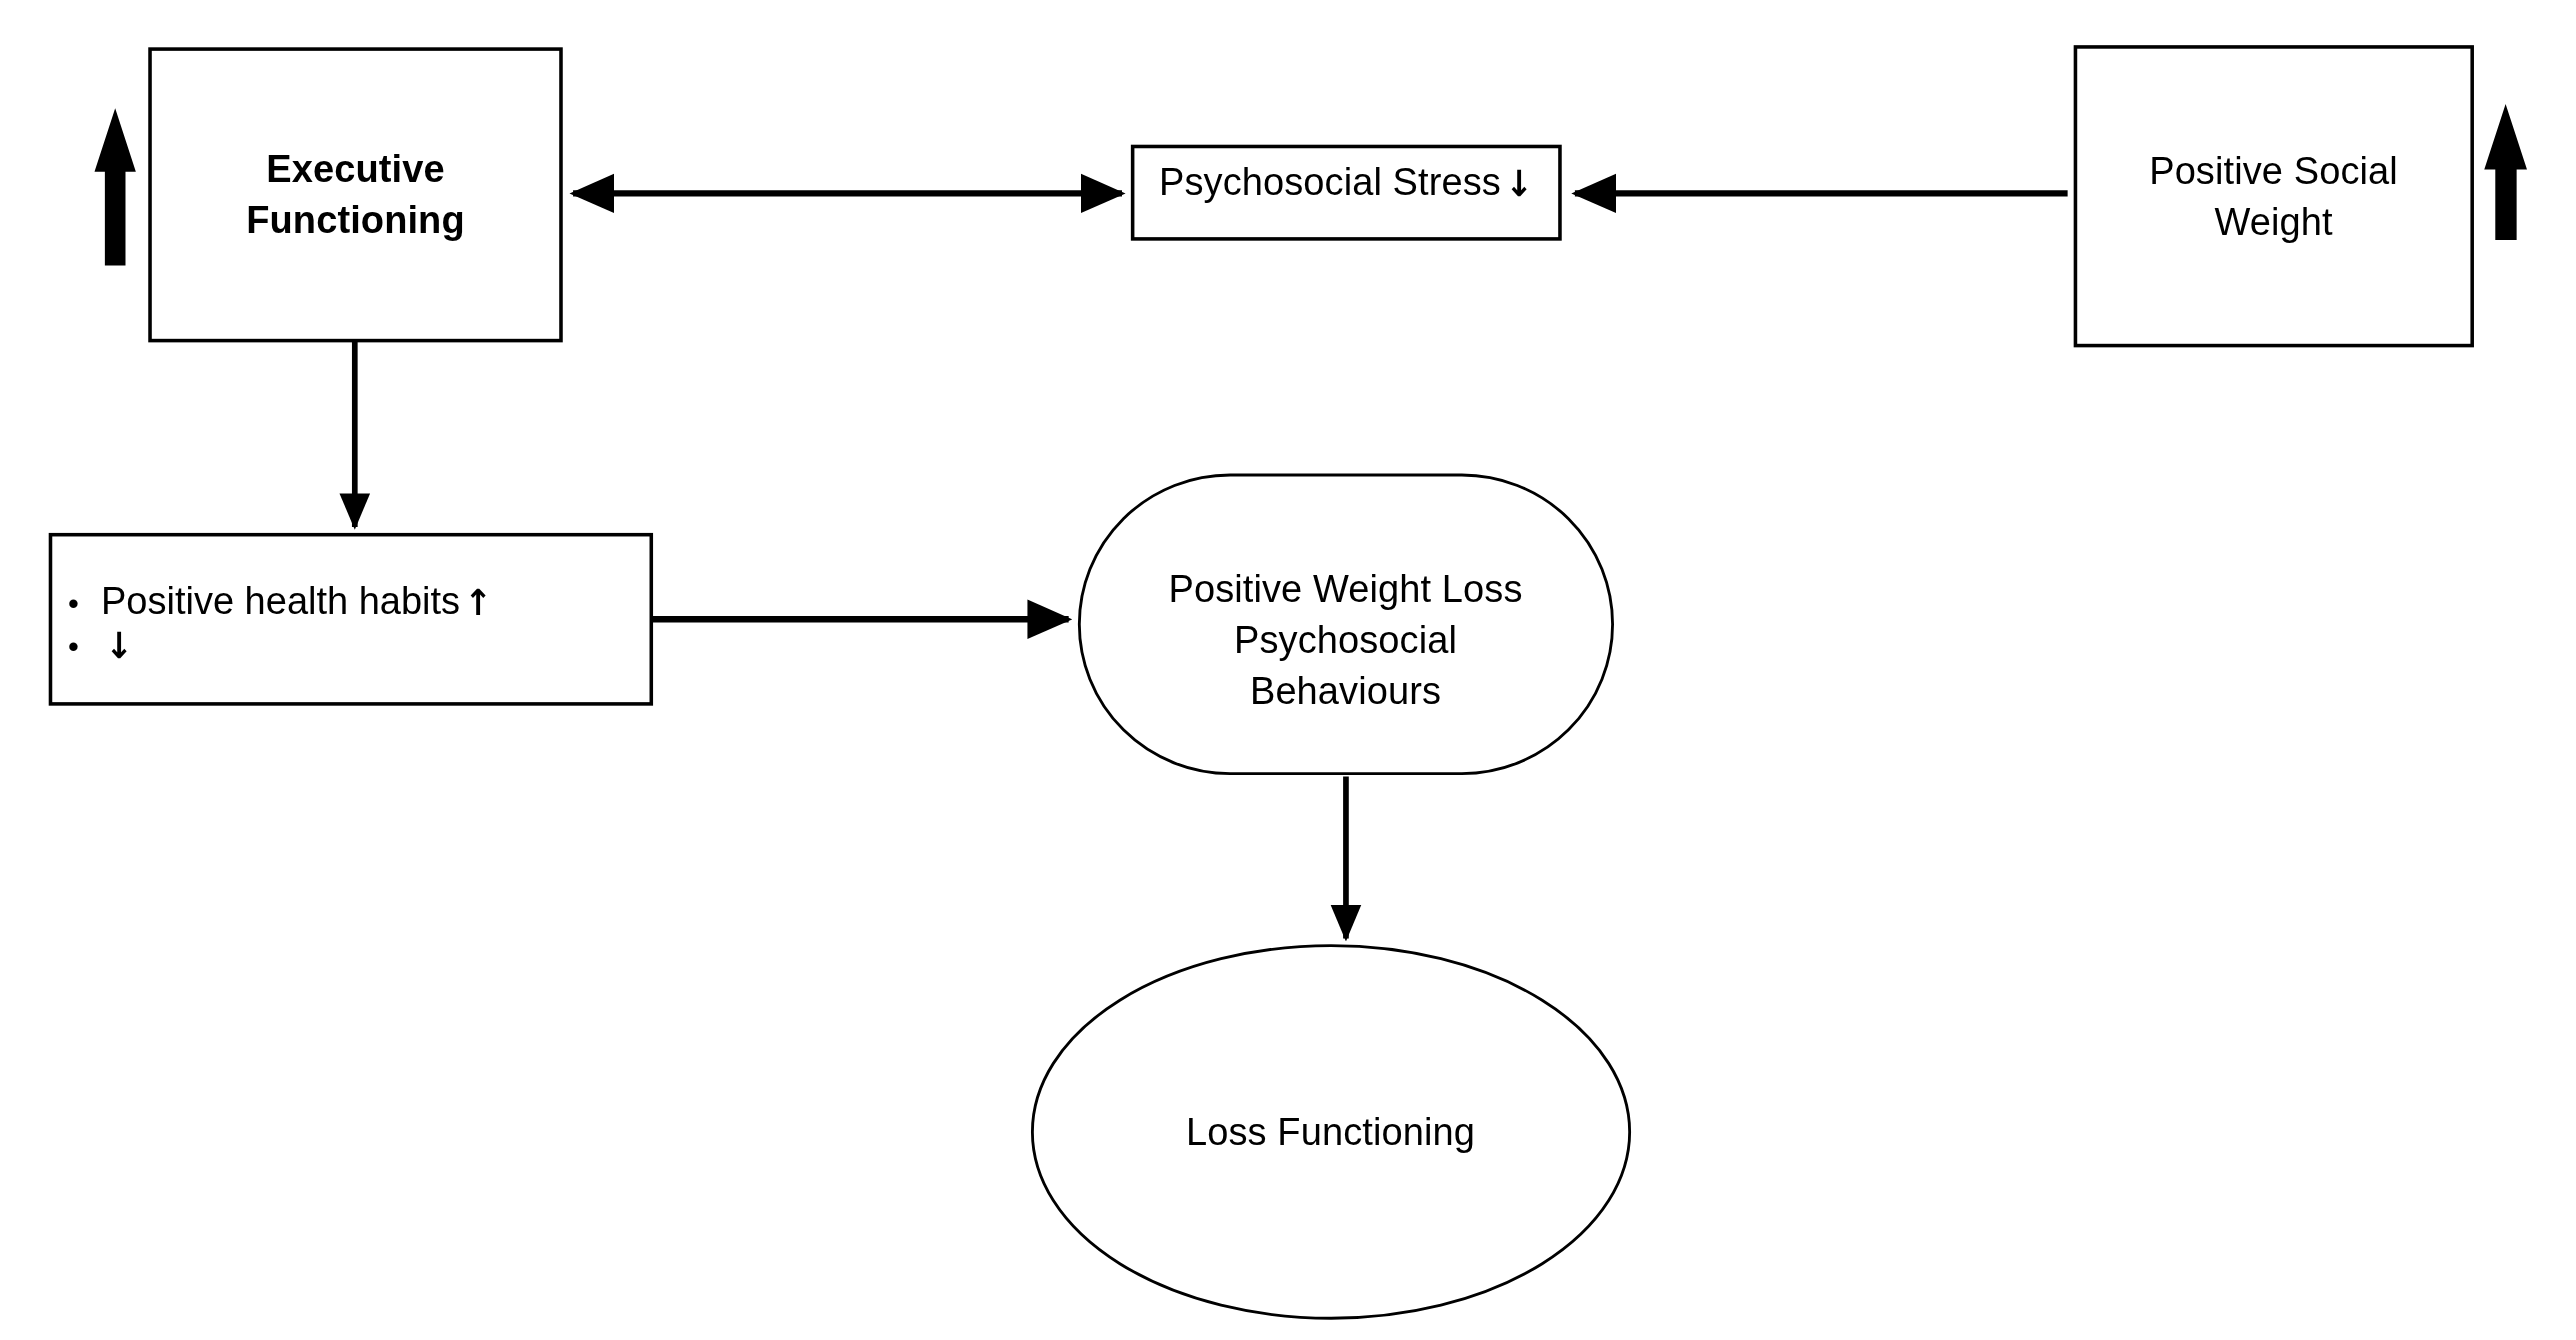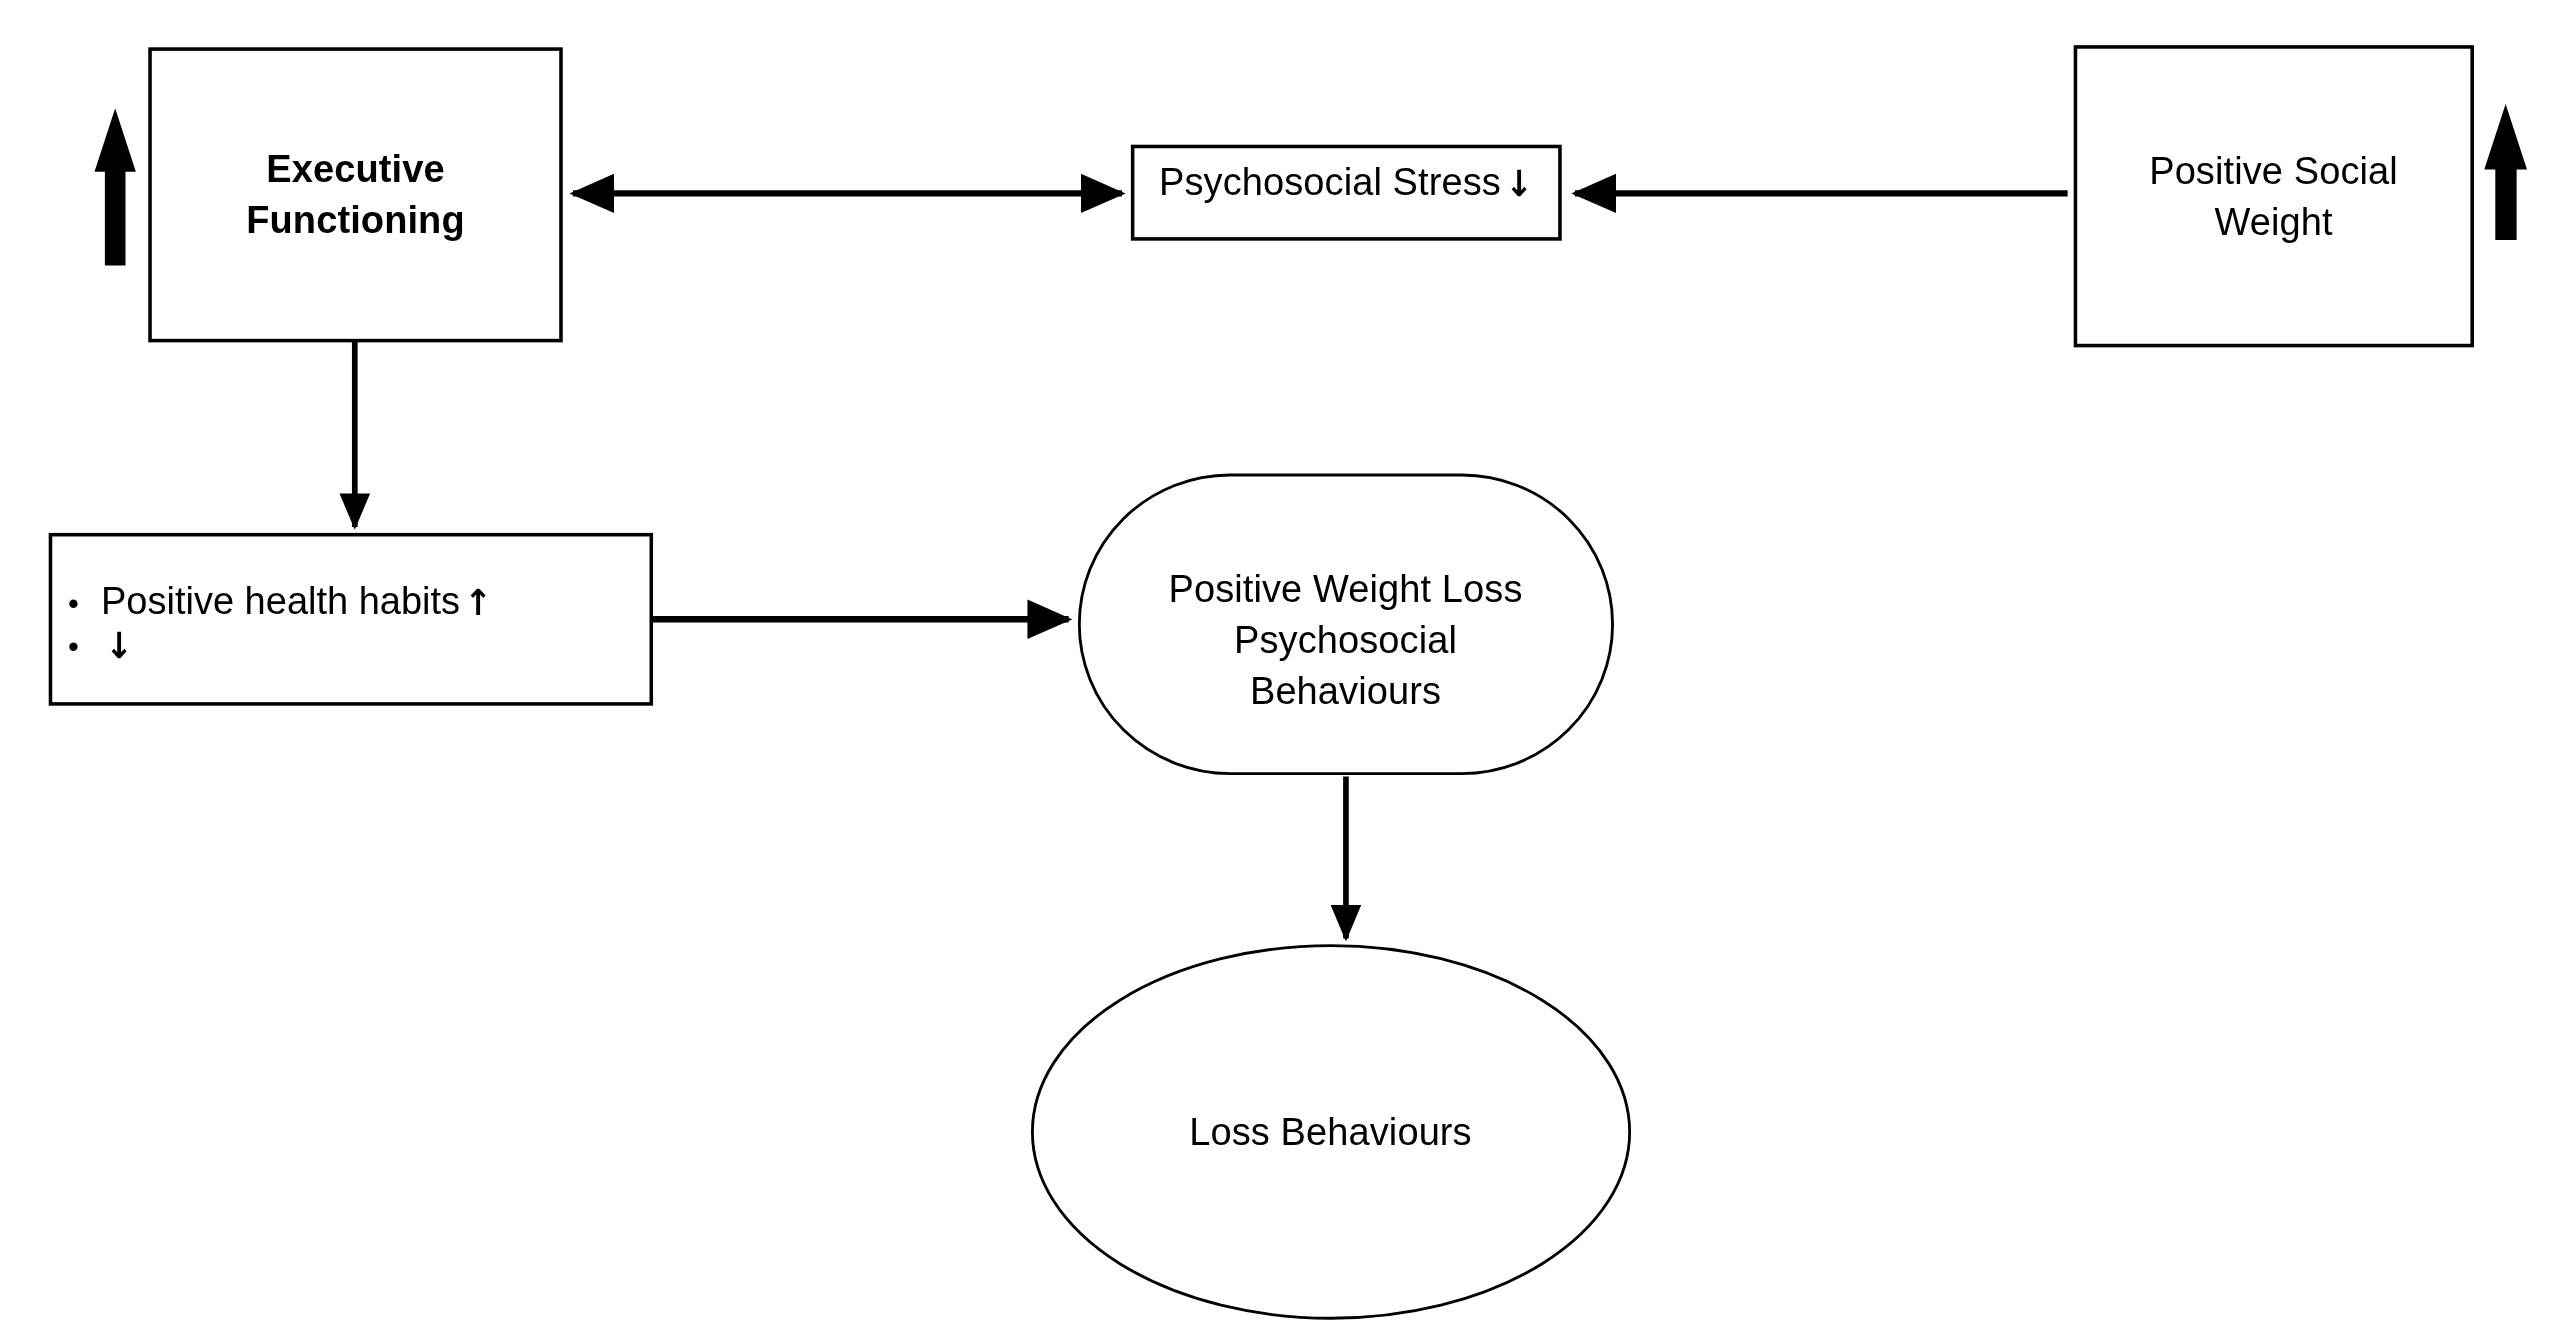--- a/index.html
+++ b/index.html
@@ -153,17 +153,17 @@
     </div>
   </div>
 
   <div class="node-label" style="left:1079px; top:475px; width:533px; height:299px;margin-top:16px;">
     <span class="line">Positive Weight Loss</span>
     <span class="line">Psychosocial</span>
     <span class="line">Behaviours</span>
   </div>
 
   <div class="node-label" style="left:1032px; top:946px; width:597px; height:373px;">
-    <span class="line">Loss Behaviours</span>
+    <span class="line">Loss Functioning</span>
   </div>
 
 </div>
 
 
 </body></html>

